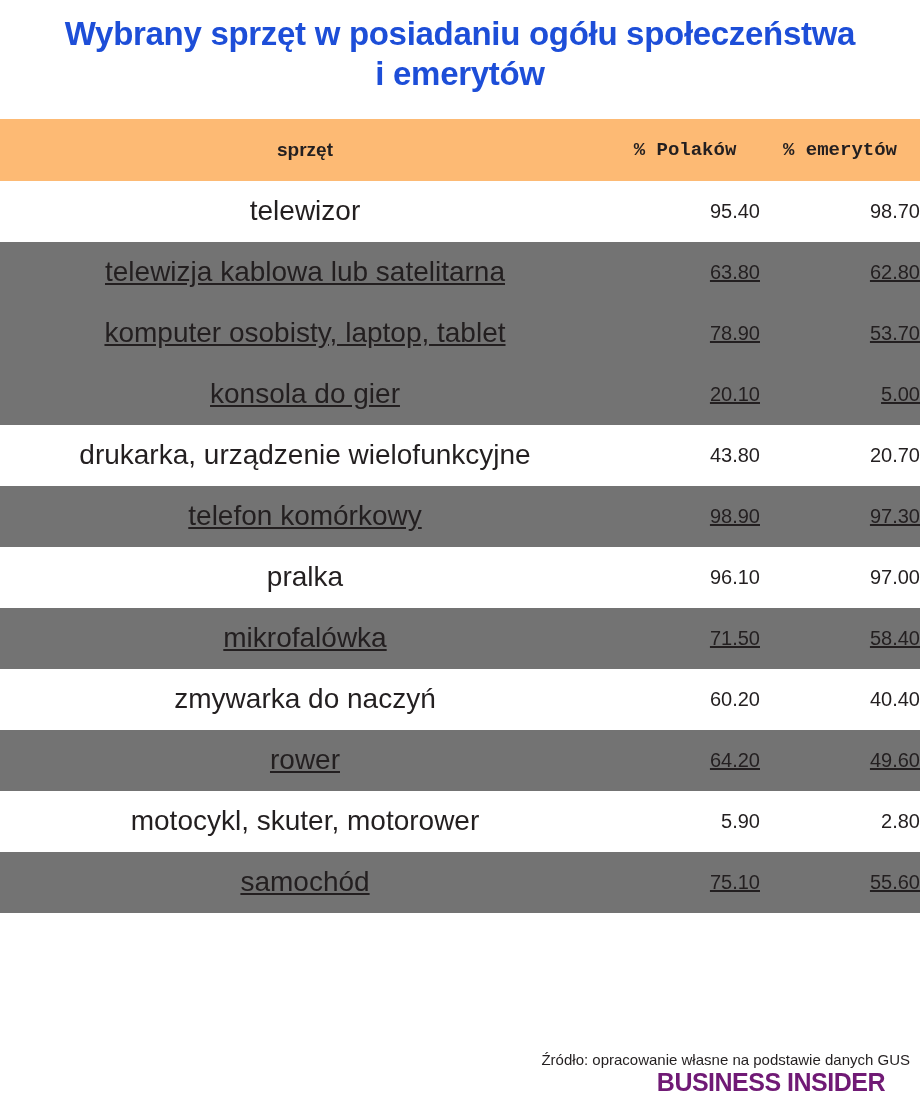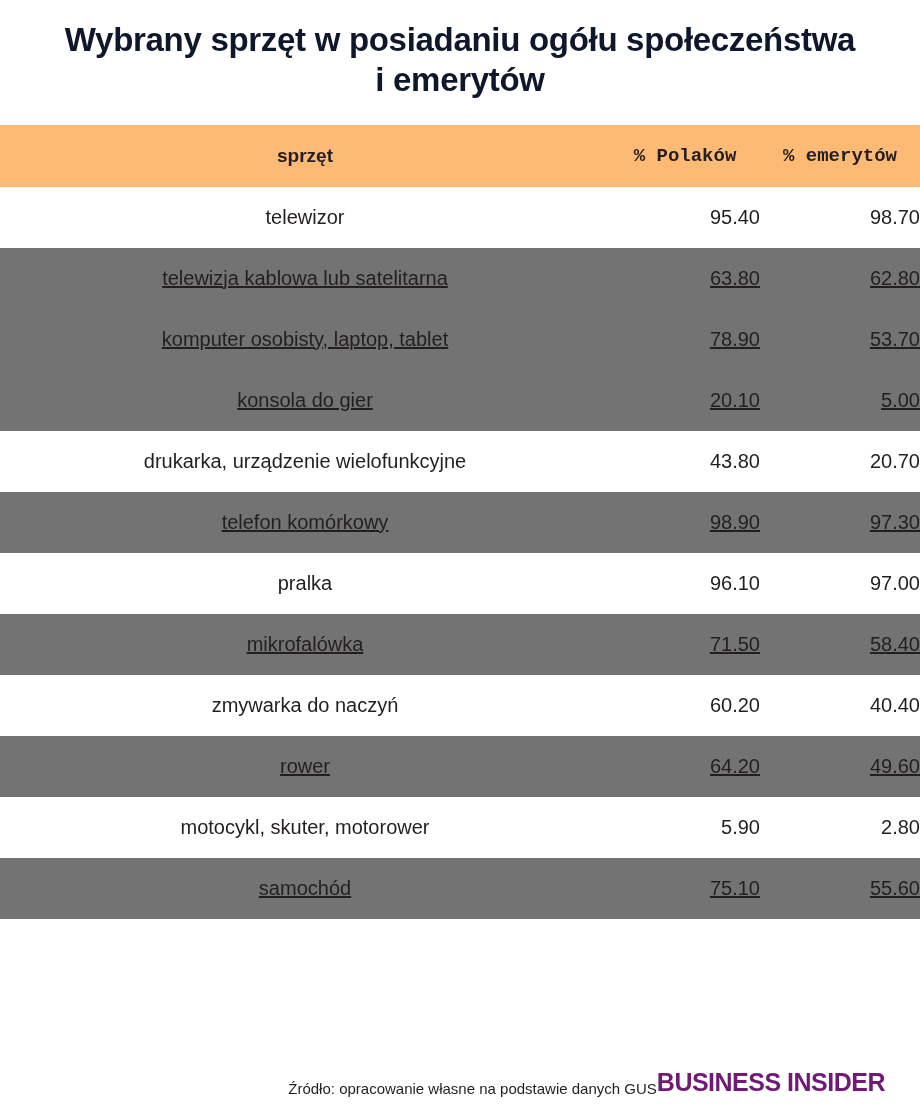--- a/index.html
+++ b/index.html
@@ -22,22 +22,22 @@
     padding: 0;
     display: flex;
     flex-direction: column;
   }
   .title {
     text-align: center;
     font-size: 33px;
     font-weight: bold;
     line-height: 1.22;
     letter-spacing: -0.3px;
-    color: #0f172a;
-    padding: 20px 60px 0 60px;
+    color: #1d4ed8;
+    padding: 14px 60px 0 60px;
     margin: 0;
   }
   .table-wrap {
     margin-top: 24px;
     width: 920px;
   }
   table {
     border-collapse: collapse;
     width: 920px;
     table-layout: fixed;
@@ -67,38 +67,39 @@
     height: 61px;
   }
   tr.shade {
     background: #737373;
     text-decoration: underline;
   }
   tr.plain {
     background: #ffffff;
   }
   td.item {
-    font-size: 20px;
+    font-size: 28px;
     text-align: center;
     vertical-align: middle;
     color: #231f20;
     padding: 0 8px;
   }
   td.num {
     font-size: 20px;
     text-align: right;
     vertical-align: middle;
     color: #231f20;
   }
   .footer {
     margin-top: auto;
     display: flex;
     align-items: flex-end;
     justify-content: flex-end;
     padding: 0 10px 14px 10px;
+    flex-direction: column;
   }
   .source {
     font-size: 15px;
     color: #231f20;
   }
   .brand {
     font-size: 25px;
     font-weight: bold;
     letter-spacing: -0.5px;
     color: #701a75;

